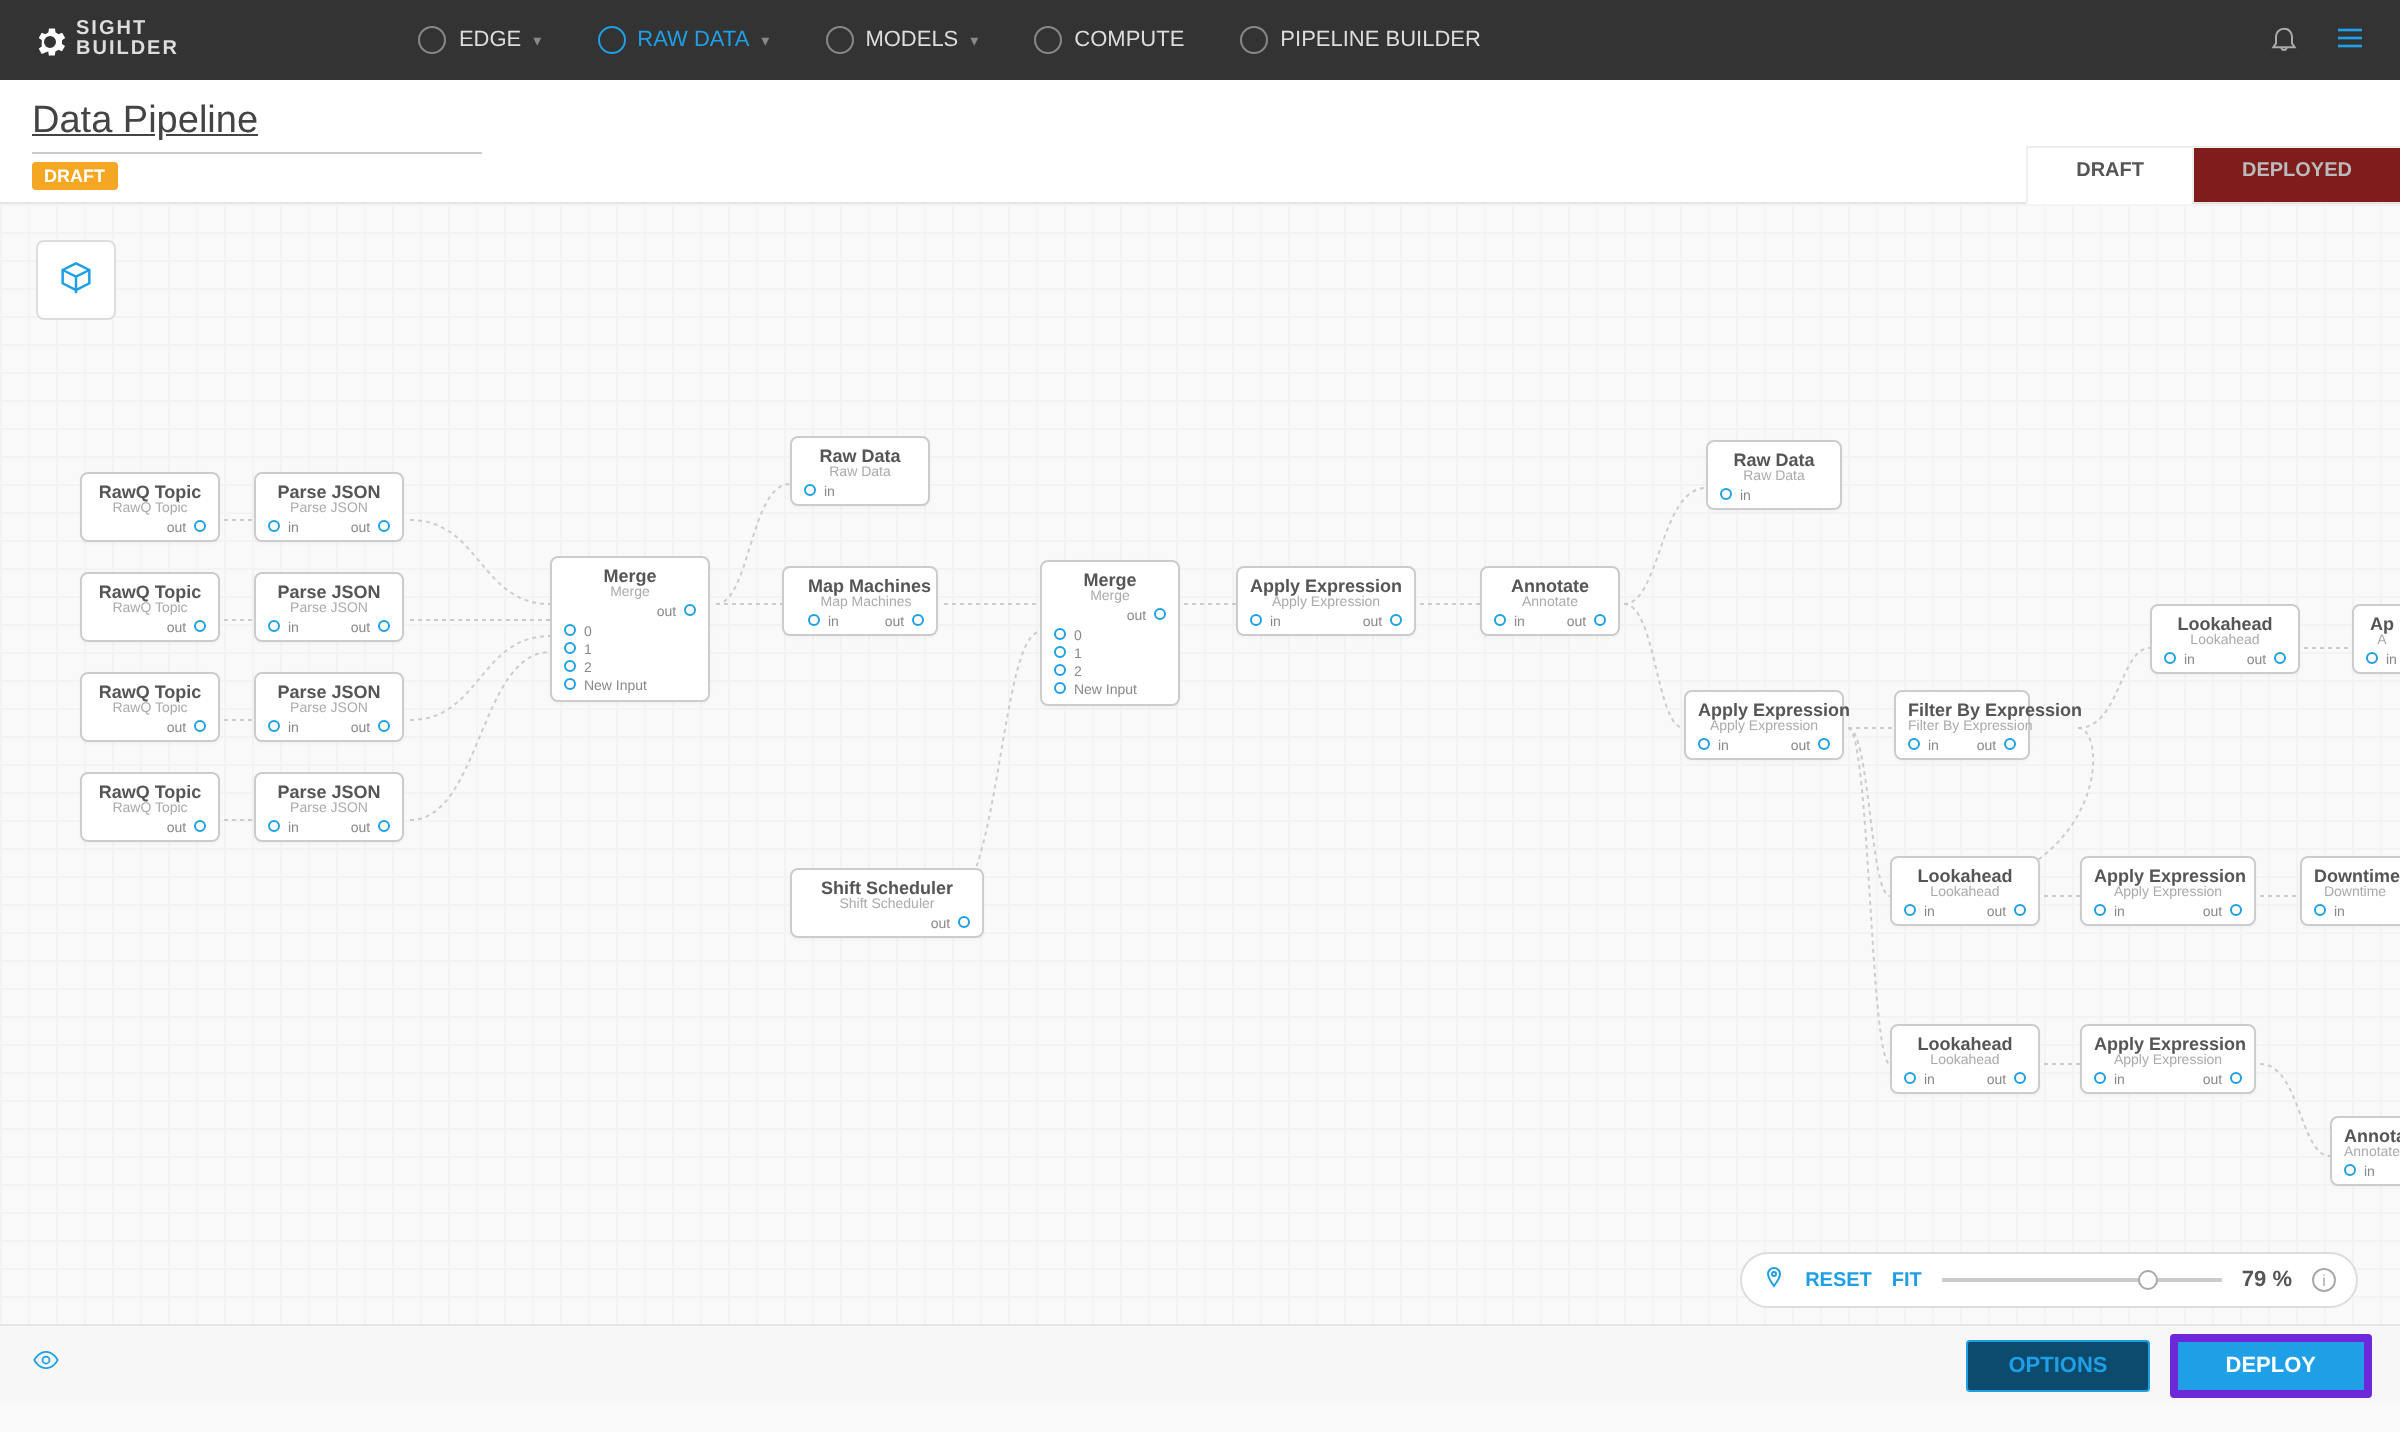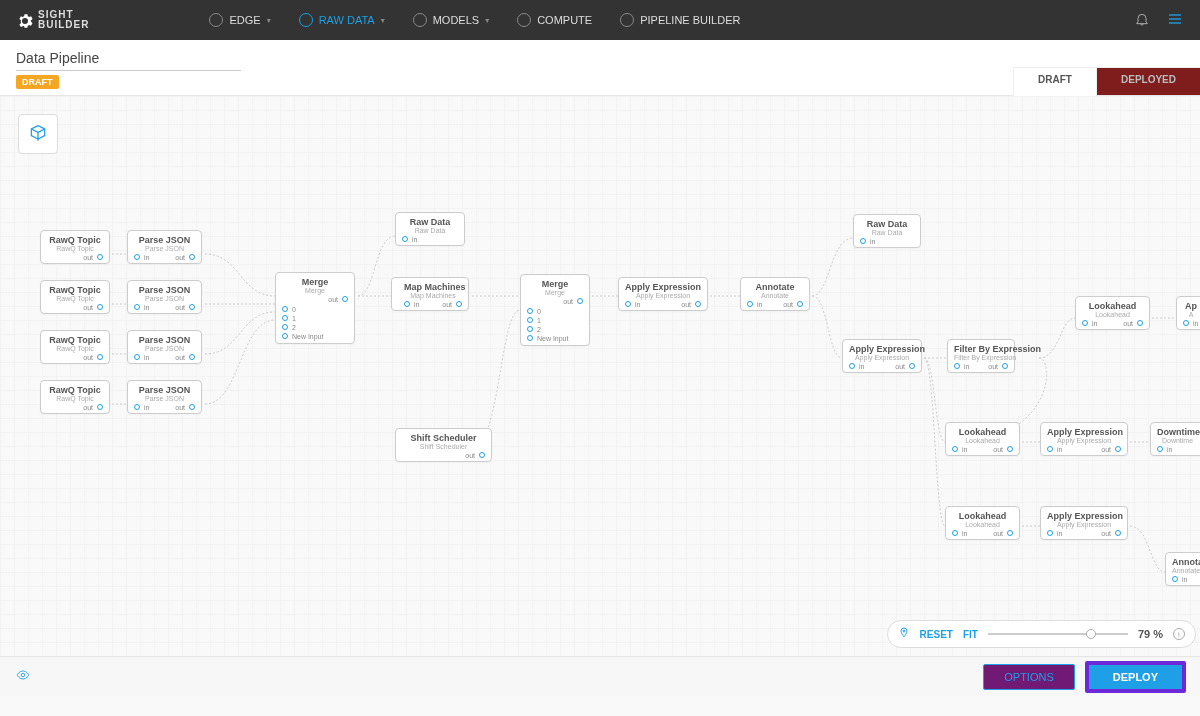--- a/index.html
+++ b/index.html
@@ -15,44 +15,44 @@
 .nav-icon { width: 14px; height: 14px; border: 1.5px solid #888; border-radius: 50%; }
 .nav-icon.active { border-color: #1e9fe6; }
 .nav-item.active { color: #1e9fe6; }
 .nav-chev { font-size: 8px; color: #888; }
 .nav-spacer { flex: 1; }
 .nav-right { display: flex; gap: 16px; align-items: center; }
 .bell, .menu { color: #aaa; cursor: pointer; }
 
 
 .header { padding: 10px 16px 0 16px; border-bottom: 1px solid #e5e5e5; position: relative; background:#fff;}
-.title { font-size: 14px; color: #444; font-weight: 400; }
+.title { font-size: 19px; color: #444; font-weight: 400; text-decoration: underline; }
 .title-underline { border-bottom: 1px solid #ccc; width: 225px; margin-top: 4px; }
 .meta { margin-top: 6px; font-size: 10px; color: #888; display: flex; gap: 10px; }
 .badge { display: inline-block; background: #f5a623; color: #fff; font-size: 9px; font-weight: 700; padding: 2px 6px; border-radius: 2px; margin-top: 4px; margin-bottom: 6px;}
 .tabs { position: absolute; right: 0; bottom: 0; display: flex; }
 .tab { font-size: 10px; font-weight: 700; padding: 6px 24px 10px 24px; color: #bbb; background: #7f1d1d; border-top:1px solid #eee; border-left:1px solid #eee;}
 .tab.active { color: #555; background: #fff; border-bottom: 1px solid #fff; margin-bottom:-1px;}
 
 
 .canvas { position: relative; height: 560px; background-image: linear-gradient(#f3f3f3 1px, transparent 1px), linear-gradient(90deg, #f3f3f3 1px, transparent 1px); background-size: 14px 14px; overflow:hidden;}
 .palette { position: absolute; top: 18px; left: 18px; width: 40px; height: 40px; border: 1px solid #ddd; border-radius: 4px; display: flex; align-items: center; justify-content: center; background: #fff; }
 
 
-.zoom { position: absolute; bottom: 8px; right: 4px; height: 28px; border: 1px solid #ddd; border-radius: 14px; background: #fff; display: flex; align-items: center; gap: 10px; padding: 0 10px; font-size: 11px; color: #555;}
+.zoom { position: absolute; bottom: 8px; right: 21px; height: 28px; border: 1px solid #ddd; border-radius: 14px; background: #fff; display: flex; align-items: center; gap: 10px; padding: 0 10px; font-size: 11px; color: #555;}
 .zoom .btn { color: #1e9fe6; font-weight: 700; font-size:10px; cursor: pointer; }
 .zoom .slider { width: 140px; height: 2px; background: #ccc; position: relative; }
 .zoom .slider .thumb { position: absolute; top: -4px; left: 70%; width: 10px; height: 10px; background: #fff; border: 1px solid #aaa; border-radius: 50%; }
 .zoom .pct { font-weight: 700; }
 .zoom .info-icon{ width:12px;height:12px;border:1px solid #aaa;border-radius:50%;display:flex;align-items:center;justify-content:center;font-size:8px;color:#aaa;}
 
 
 .footer { height: 40px; border-top: 1px solid #e5e5e5; background: #f7f7f7; display: flex; align-items: center; padding: 0 14px; gap: 10px; }
 .foot-spacer { flex: 1; }
-.btn-outline { border: 1px solid #1e9fe6; color: #1e9fe6; background: #701a75; padding: 6px 20px; font-size: 11px; font-weight: 400; border-radius: 2px; cursor: pointer; }
+.btn-outline { border: 1px solid #1e9fe6; color: #1e9fe6; background: #0c4a6e; padding: 6px 20px; font-size: 11px; font-weight: 700; border-radius: 2px; cursor: pointer; }
 .btn-primary { border: 4px solid #6d28d9; background: #1e9fe6; color: #fff; padding: 6px 24px; font-size: 11px; font-weight: 700; border-radius: 2px; cursor: pointer; }
 
 
 .node { position: absolute; border: 1px solid #ccc; border-radius: 4px; background: #fff; padding: 4px 6px 2px 6px; text-align: center; box-shadow: 0 1px 2px rgba(0,0,0,0.03);}
 .node .t { font-size: 9px; font-weight: 700; color: #555; white-space: nowrap;}
 .node .s { font-size: 7px; color: #aaa; white-space: nowrap;}
 .node .row { display:flex; justify-content:space-between; font-size:7px; color:#888; margin-top:2px; align-items:center;}
 .port { width:6px;height:6px;border:1px solid #1e9fe6;border-radius:50%;display:inline-block;background:#fff;}
 .port.l{margin-right:2px;} .port.r{margin-left:2px;}
 .merge .stack{text-align:left;font-size:7px;color:#888;line-height:1.3;margin-top:2px;}

